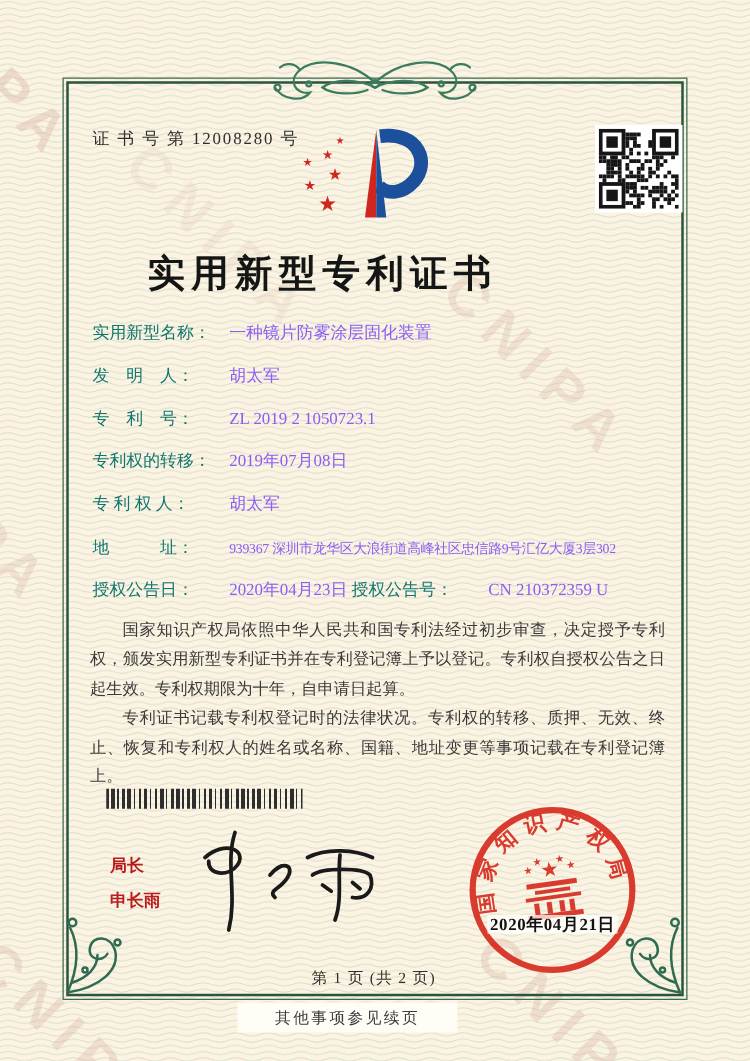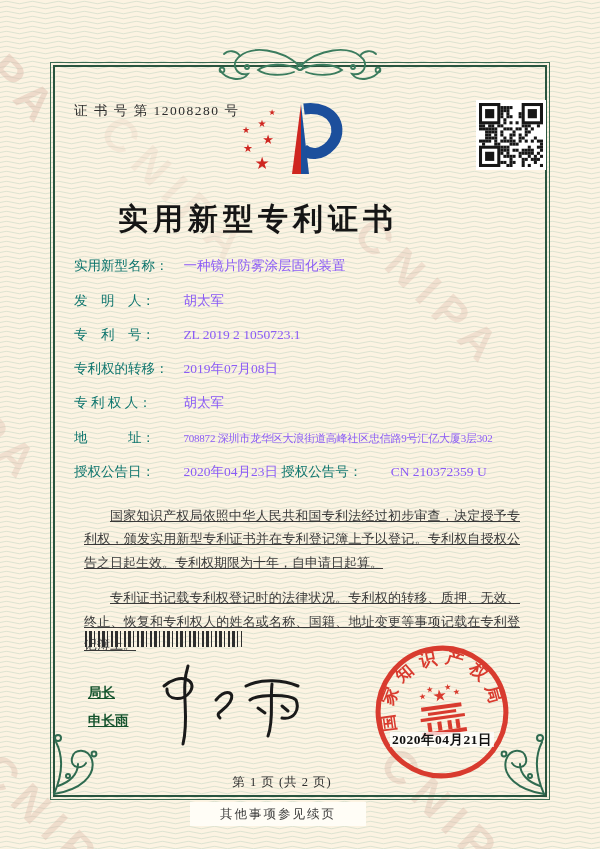--- a/index.html
+++ b/index.html
@@ -21,34 +21,34 @@
   .qr-box{position:absolute;left:476px;top:100px;width:70px;height:70px;background:#fff;padding:3px;box-sizing:border-box;}
   
   .row{position:absolute;left:74px;width:460px;font-size:13.5px;line-height:19px;color:#303030;white-space:nowrap;}
   .lbl{display:inline-block;min-width:106px;color:#0f766e;}
   .val{color:#8b5cf6;}
   .val-small{font-size:11px;letter-spacing:-.2px;}
   .pair2{}
   
   .paras{position:absolute;left:72px;top:492px;width:460px;font-size:13px;line-height:1.8;
          color:#3a3a3a;text-align:justify;}
-  .paras p{margin:12px;text-indent:2em;text-decoration:underline;}
+  .paras p{margin:0;text-indent:2em;}
   
   .barcode{position:absolute;left:85px;top:631px;width:157px;height:16px;
     background:repeating-linear-gradient(90deg,#2e2e2e 0 2px,rgba(0,0,0,0) 2px 4px,#2e2e2e 4px 7px,rgba(0,0,0,0) 7px 9px,#2e2e2e 9px 10px,rgba(0,0,0,0) 10px 13px);}
   
   .director{position:absolute;left:88px;top:684px;font-family:"Liberation Sans","DejaVu Sans",sans-serif;
-            font-weight:700;font-size:13.5px;color:#14532d;text-decoration:underline;}
+            font-weight:700;font-size:13.5px;color:#b91c1c;}
   .director div{margin-bottom:10px;}
   .signature{position:absolute;left:150px;top:656px;}
   .seal{position:absolute;left:366px;top:636px;opacity:.9;}
   .seal-date{position:absolute;left:366px;top:731px;width:152px;text-align:center;font-size:13.5px;
              font-weight:700;color:#111;letter-spacing:.5px;}
   .seal-date span{background:rgba(255,255,255,.72);padding:0 2px;}
-  .pageno{position:absolute;left:33px;top:774px;width:498px;text-align:center;font-size:12.5px;color:#2f2f2f;letter-spacing:1px;}
+  .pageno{position:absolute;left:50px;top:774px;width:498px;text-align:center;font-size:12.5px;color:#2f2f2f;letter-spacing:1px;}
   .cont{position:absolute;left:0;top:806px;width:556px;text-align:center;font-size:12.5px;color:#3b3b3b;}
   .cont span{background:#fffdf6;padding:5px 30px;letter-spacing:2px;}
   .ornament{position:absolute;pointer-events:none;}
 </style>
 </head>
 <body>
 
 <div class="page">
 
   <svg class="abs" width="600" height="849" style="left:0;top:0;">
@@ -296,21 +296,21 @@
   <div class="row" style="top:359px">
     <span class="lbl">专利权的转移：</span>
     <span class="val">2019年07月08日</span>
   </div>
   <div class="row" style="top:393px">
     <span class="lbl">专 利 权 人：</span>
     <span class="val">胡太军</span>
   </div>
   <div class="row" style="top:428px">
     <span class="lbl">地　　　址：</span>
-    <span class="val val-small">708872 深圳市龙华区大浪街道高峰社区忠信路9号汇亿大厦3层302</span>
+    <span class="val val-small">939367 深圳市龙华区大浪街道高峰社区忠信路9号汇亿大厦3层302</span>
   </div>
   <div class="row" style="top:462px">
     <span class="lbl">授权公告日：</span>
     <span class="val">2020年04月23日</span>
     <span class="lbl pair2">授权公告号：</span>
     <span class="val">CN 210372359 U</span>
   </div>
 
   <div class="paras">
     <p>国家知识产权局依照中华人民共和国专利法经过初步审查，决定授予专利权，颁发实用新型专利证书并在专利登记簿上予以登记。专利权自授权公告之日起生效。专利权期限为十年，自申请日起算。</p>

